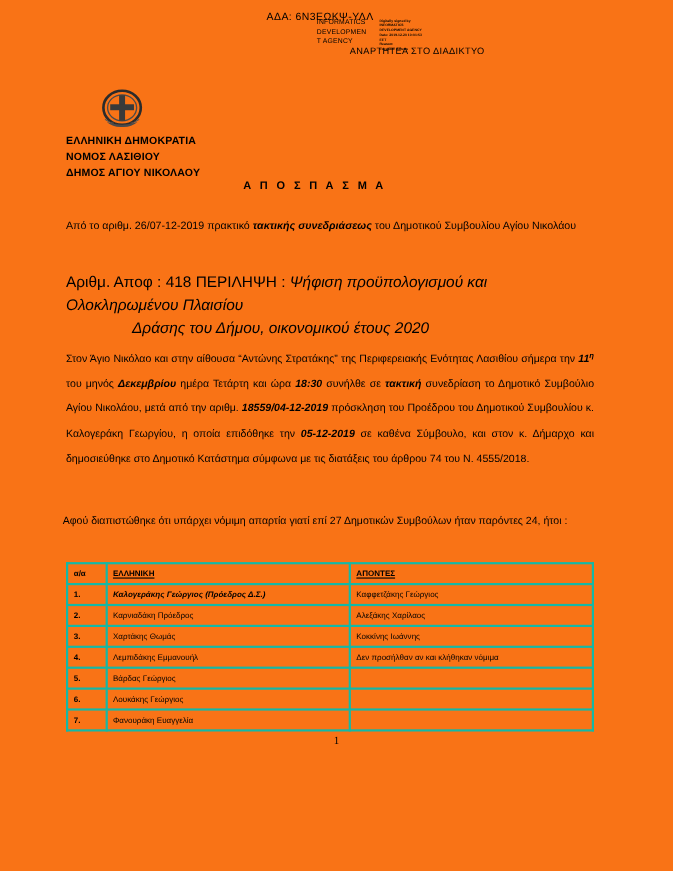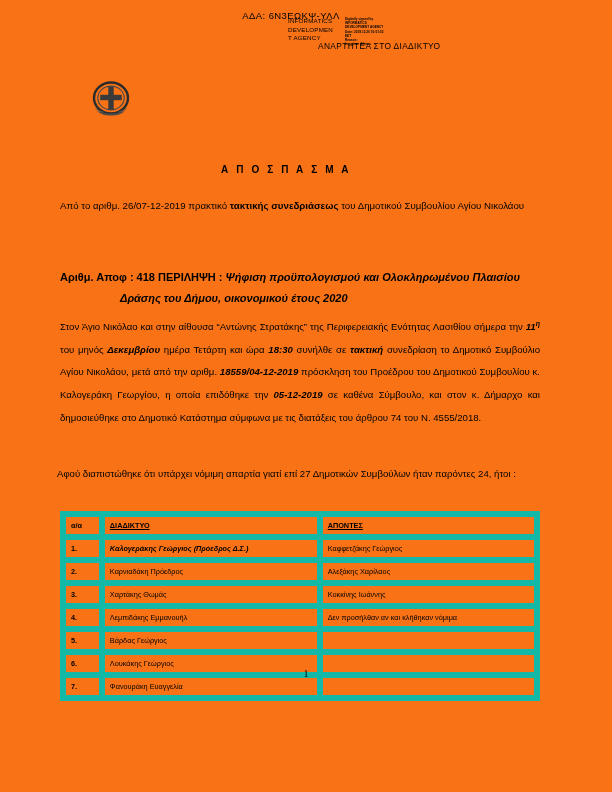--- a/index.html
+++ b/index.html
@@ -109,31 +109,31 @@
   
   .intro {
     position: absolute;
     top: 192px;
     left: 60px;
     width: 480px;
     font-size: 9.7px;
     line-height: 27px;
   }
   .intro b, .bi { font-weight: bold; }
-  .bi { }
+  .bi { font-style: italic; }
 
   
   .decision {
     position: absolute;
-    top: 267px;
-    left: 60px;
-    width: 480px;
-    font-size: 11px;
+    top: 246px;
+    left: 60px;
+    width: 480px;
+    font-size: 14px;
     line-height: 21px;
-    font-weight: bold;
+    font-weight: normal;
   }
   .decision .summary {
     font-style: italic;
   }
   .decision .line2 {
     display: block;
     text-align: left;
     padding-left: 60px;
   }
 
@@ -163,21 +163,21 @@
   
   table.attendance {
     position: absolute;
     top: 511px;
     left: 60px;
     width: 480px;
     border-collapse: collapse;
     font-size: 7.3px;
   }
   table.attendance td, table.attendance th {
-    border: 6px solid #14b8a6;
+    border: 2px solid #14b8a6;
     padding: 3px 4px 3px 5px;
     height: 11px;
     vertical-align: middle;
     text-align: left;
     font-weight: normal;
   }
   table.attendance th {
     font-weight: bold;
     text-decoration: underline;
   }
@@ -229,20 +229,25 @@
       <ellipse cx="22" cy="20" rx="17" ry="15.5" fill="none" stroke="#2b2b2b" stroke-width="2.4"></ellipse>
       <ellipse cx="22" cy="20" rx="13.2" ry="11.8" fill="none" stroke="#4a4a4a" stroke-width="1.2"></ellipse>
       <rect x="19.3" y="8.5" width="5.4" height="23.2" fill="#3a3a3a"></rect>
       <rect x="11.2" y="16.8" width="21.6" height="5.4" fill="#3a3a3a"></rect>
       <path d="M8 33 q6 5 14 4.5 q8 .5 14 -4.5 q-7 2.4 -14 2.4 q-7 0 -14 -2.4 z" fill="#4a4a4a"></path>
       <path d="M6.5 30.5 q4 3 8 3.6" fill="none" stroke="#555" stroke-width="1"></path>
       <path d="M37.5 30.5 q-4 3 -8 3.6" fill="none" stroke="#555" stroke-width="1"></path>
     </svg>
   </div>
 
+  <div class="authority">
+    <div>ΕΛΛΗΝΙΚΗ ΔΗΜΟΚΡΑΤΙΑ</div>
+    <div>ΝΟΜΟΣ ΛΑΣΙΘΙΟΥ</div>
+    <div>ΔΗΜΟΣ ΑΓΙΟΥ ΝΙΚΟΛΑΟΥ</div>
+  </div>
 
   <div class="apospasma">Α Π Ο Σ Π Α Σ Μ Α</div>
 
   <div class="intro">
     <span>Από το αριθμ. 26/07-12-2019 πρακτικό </span><b class="bi">τακτικής συνεδριάσεως</b><span> του Δημοτικού Συμβουλίου Αγίου Νικολάου</span>
   </div>
 
   <div class="decision">
     <span>Αριθμ. Αποφ : 418 ΠΕΡΙΛΗΨΗ : </span><span class="summary">Ψήφιση προϋπολογισμού και Ολοκληρωμένου Πλαισίου</span>
     <span class="line2 summary">Δράσης του Δήμου, οικονομικού έτους 2020</span>
@@ -251,21 +256,21 @@
   <div class="body-par">
     <span>Στον Άγιο Νικόλαο και στην αίθουσα “Αντώνης Στρατάκης” της Περιφερειακής Ενότητας Λασιθίου σήμερα την </span><b class="bi">11</b><b class="bi sup">η</b><span> του μηνός </span><b class="bi">Δεκεμβρίου</b><span> ημέρα Τετάρτη και ώρα </span><b class="bi">18:30</b><span> συνήλθε σε </span><b class="bi">τακτική</b><span> συνεδρίαση το Δημοτικό Συμβούλιο Αγίου Νικολάου, μετά από την  αριθμ. </span><b class="bi">18559/04-12-2019</b><span> πρόσκληση του Προέδρου του Δημοτικού Συμβουλίου κ. Καλογεράκη Γεωργίου, η οποία επιδόθηκε την </span><b class="bi">05-12-2019</b><span> σε καθένα Σύμβουλο, και στον κ. Δήμαρχο και δημοσιεύθηκε στο Δημοτικό Κατάστημα σύμφωνα με τις διατάξεις του άρθρου 74 του  Ν. 4555/2018.</span>
   </div>
 
   <div class="quorum">Αφού διαπιστώθηκε ότι υπάρχει νόμιμη απαρτία γιατί επί 27 Δημοτικών Συμβούλων ήταν παρόντες 24, ήτοι :</div>
 
   <table class="attendance">
     <thead>
       <tr>
         <th class="col-idx">α/α</th>
-        <th class="col-present">ΔΙΑΔΙΚΤΥΟ</th>
+        <th class="col-present">ΕΛΛΗΝΙΚΗ</th>
         <th class="col-absent">ΑΠΟΝΤΕΣ</th>
       </tr>
     </thead>
     <tbody>
       <tr class="first-row">
         <td class="col-idx">1.</td>
         <td class="col-present">Καλογεράκης Γεώργιος (Πρόεδρος Δ.Σ.)</td>
         <td class="col-absent">Καφφετζάκης Γεώργιος</td>
       </tr>
       <tr>

